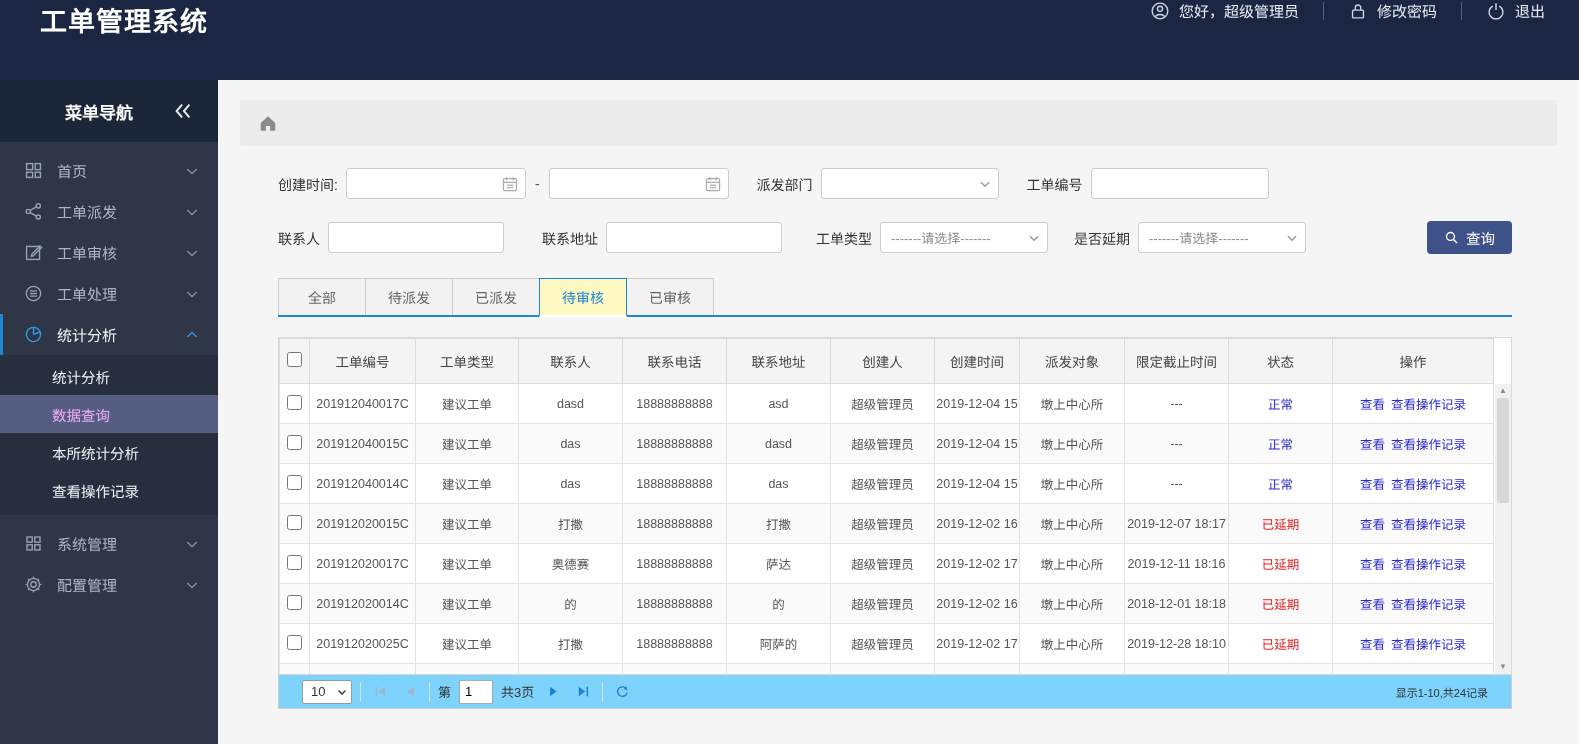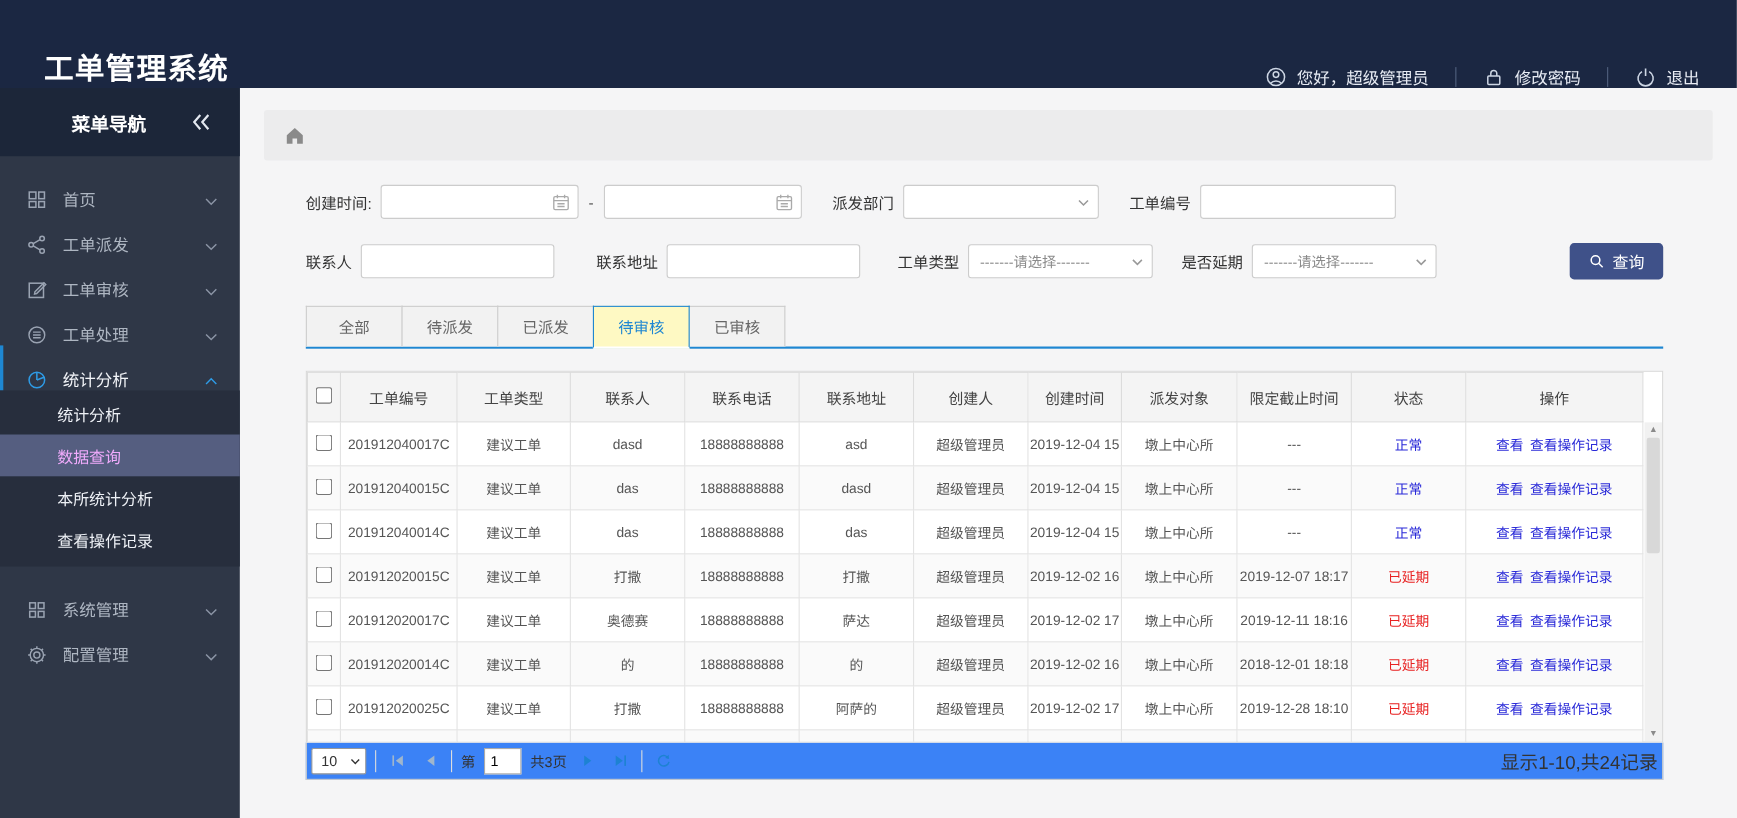--- a/index.html
+++ b/index.html
@@ -4,35 +4,35 @@
 <style>
   :root{
     --accent:#1e87d2; --header-bg:#1b2742; --sidebar-bg:#2f3747;
     --sidebar-strip-bg:#1c2639; --submenu-bg:#272e3d; --active-item-bg:#555e80;
     --button-bg:#3f5189; --link-blue:#2a2ad8; --status-normal:#2a2ad8; --status-delayed:#e82222;
   }
   *{box-sizing:border-box;margin:0;padding:0;font-family:"Liberation Sans","DejaVu Sans",sans-serif;}
   html,body{width:1579px;height:744px;overflow:hidden;background:#f5f5f6;}
   a{text-decoration:none;}
   
-  .app-header{height:80px;background:var(--header-bg);display:flex;align-items:flex-end;justify-content:space-between;padding:0 34px 0 40px;}
+  .app-header{height:80px;background:var(--header-bg);display:flex;align-items:flex-start;justify-content:space-between;padding:0 34px 0 40px;}
   .app-title{color:#fff;font-size:27px;font-weight:bold;letter-spacing:1px;}
   .header-right{display:flex;align-items:center;color:#e8ecf4;font-size:15px;gap:14px;}
   .header-item{display:flex;align-items:center;gap:9px;cursor:pointer;color:#e8ecf4;}
   .header-sep{width:1px;height:18px;background:#51617f;margin:0 10px;}
   .hicon{width:20px;height:20px;display:inline-block;color:#cdd6e4;}
   
   .body-row{display:flex;height:735px;}
   
   .sidebar{width:218px;background:var(--sidebar-bg);flex:none;display:flex;flex-direction:column;}
   .nav-strip{height:62px;background:var(--sidebar-strip-bg);display:flex;align-items:center;color:#fff;}
   .nav-strip-title{flex:1;text-align:center;font-size:17px;font-weight:bold;padding-left:26px;}
   .collapse-btn{width:46px;color:#e3e8f0;cursor:pointer;display:flex;align-items:center;}
   .menu{padding-top:8px;}
-  .menu-item{height:41px;display:flex;align-items:flex-end;padding:0 18px 0 21px;color:#aeb6c2;font-size:15px;cursor:pointer;border-left:3px solid transparent;}
+  .menu-item{height:41px;display:flex;align-items:center;padding:0 18px 0 21px;color:#aeb6c2;font-size:15px;cursor:pointer;border-left:3px solid transparent;}
   .menu-item .mi-icon{width:19px;height:19px;margin-right:14px;color:#9aa3b2;flex:none;}
   .menu-item .mi-label{flex:1;}
   .menu-item .mi-chevron{width:16px;height:16px;color:#8b94a5;}
   .menu-item.expanded{border-left-color:var(--accent);color:#f2f4f8;}
   .menu-item.expanded .mi-icon{color:#2e9be6;}
   .menu-item.expanded .mi-chevron{color:#2e9be6;}
   .submenu{background:var(--submenu-bg);padding:2px 0 6px;}
   .submenu-item{height:38px;display:flex;align-items:center;padding-left:52px;color:#eef1f6;font-size:14.5px;cursor:pointer;}
   .submenu-item.active{background:var(--active-item-bg);color:#f0abfc;}
   .menu-gap{height:8px;}
@@ -65,30 +65,30 @@
   tbody tr:nth-child(even) td{background:#fafafa;}
   td a{color:var(--link-blue);margin:0 3px;}
   .status-normal{color:var(--status-normal);}
   .status-delayed{color:var(--status-delayed);}
   input[type=checkbox]{width:15px;height:15px;cursor:pointer;}
   .vscroll{position:absolute;top:46px;right:0;bottom:0;width:16px;background:#f1f1f1;display:flex;flex-direction:column;align-items:center;justify-content:space-between;padding:2px 0;cursor:pointer;}
   .vs-arrow{font-size:8px;color:#8a8a8a;line-height:10px;}
   .vs-track{flex:1;width:100%;position:relative;}
   .vs-thumb{position:absolute;top:2px;left:2px;width:12px;height:105px;background:#d8d8d8;border-radius:2px;}
   
-  .pager{border:1px solid #ccc;border-top:none;background:#3b82f6;height:34px;display:flex;align-items:center;padding:0 4px;font-size:13px;color:#333;gap:8px;}
+  .pager{border:1px solid #ccc;border-top:none;background:#7dd3fc;height:34px;display:flex;align-items:center;padding:0 23px;font-size:13px;color:#333;gap:8px;}
   .size-select{position:relative;width:50px;height:24px;background:#fff;border:1px solid #999;border-radius:2px;display:flex;align-items:center;padding-left:8px;font-size:13px;cursor:pointer;}
   .size-select .chev{position:absolute;right:3px;top:5px;width:12px;height:12px;color:#333;}
   .p-sep{width:1px;height:20px;background:#ddd;}
   .p-btn{width:22px;height:22px;display:flex;align-items:center;justify-content:center;cursor:pointer;}
   .p-btn svg{width:15px;height:15px;}
   .p-btn.disabled{color:#9fb6cc;}
   .p-btn.on{color:#1d82d2;}
   .page-input{width:34px;height:24px;border:1px solid #aaa;text-align:left;padding-left:5px;font-size:13px;}
-  .pager-summary{margin-left:auto;font-size:17px;color:#333;}
+  .pager-summary{margin-left:auto;font-size:11px;color:#333;}
   
   .app-footer{height:13px;background:#192339;}
 </style>
 </head>
 <body>
 
 <div class="app-header">
   <div class="app-title">工单管理系统</div>
   <div class="header-right">
     <div class="header-item">

